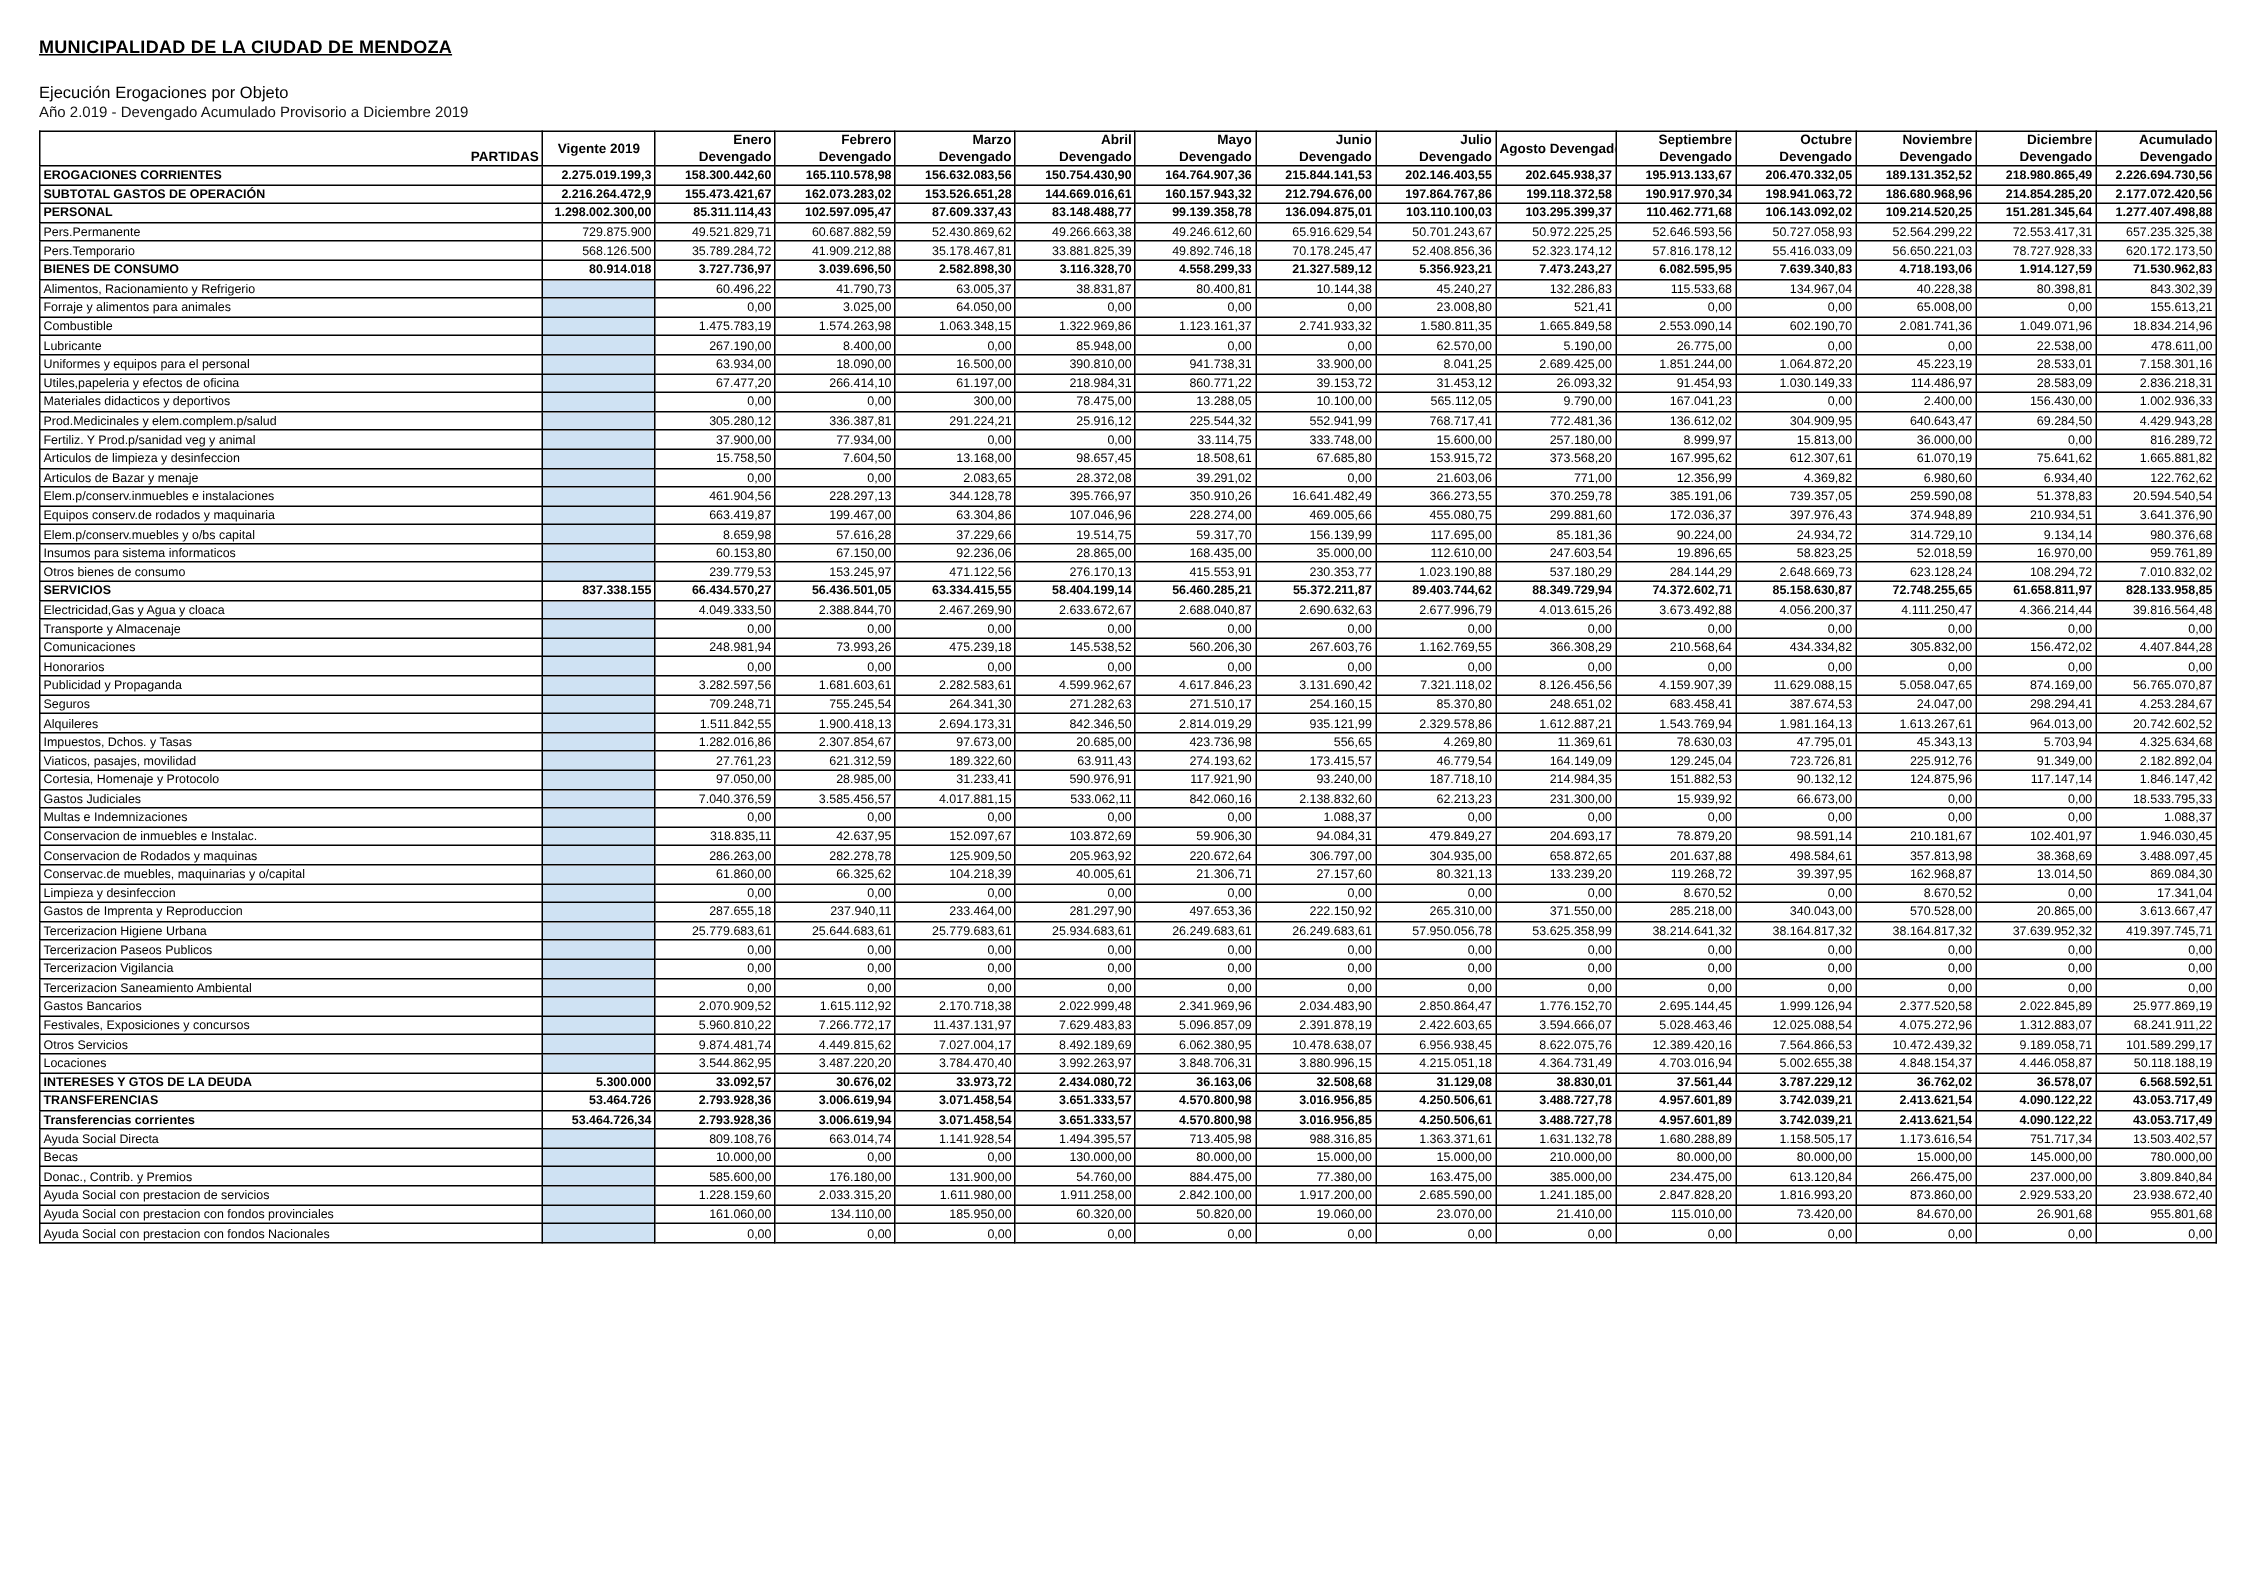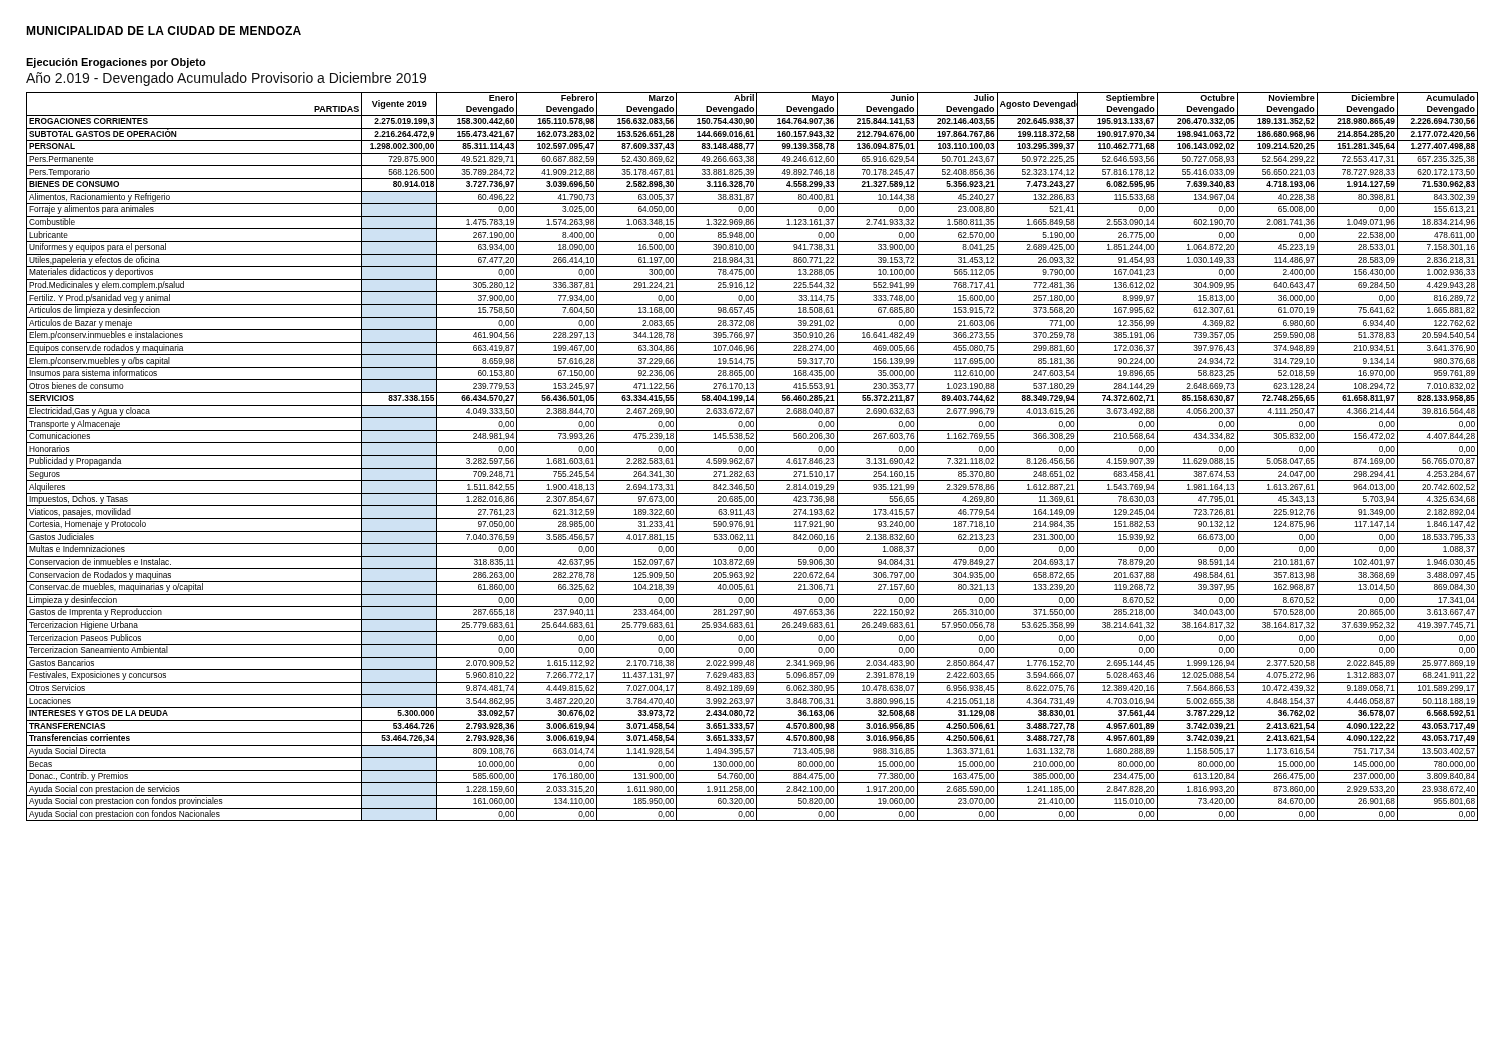--- a/index.html
+++ b/index.html
@@ -1,20 +1,20 @@
 <!DOCTYPE html>
 <html><head>
 <meta charset="utf-8">
 <style>
   html,body{margin:0;padding:0;background:#ffffff;}
   body{font-family:"Liberation Sans", sans-serif;color:#000;}
   .page{width:1497px;height:1058px;position:relative;box-sizing:border-box;padding:24px 14px 0 26px;}
-  .doc-title{font-size:12px;font-weight:bold;letter-spacing:0.2px;margin:0 0 18px 0;}
-  .sub-title{font-size:11px;font-weight:bold;margin:0 0 2px 0;}
-  .sub-note{font-size:14px;margin:0 0 6px 0;color:#111;}
+  .doc-title{font-size:12px;font-weight:bold;letter-spacing:0.2px;margin:0 0 18px 0;text-decoration:underline;}
+  .sub-title{font-size:11px;font-weight:normal;margin:0 0 2px 0;}
+  .sub-note{font-size:10px;margin:0 0 6px 0;color:#111;}
   table.main{border-collapse:collapse;table-layout:fixed;width:1452px;font-size:8.3px;}
   table.main th, table.main td{border:1px solid #000;padding:0 2px;height:11.6px;line-height:11px;overflow:hidden;white-space:nowrap;}
   thead th{font-weight:bold;text-align:center;vertical-align:middle;font-size:9px;line-height:10px;padding:1px 1px;}
   th.part-head{width:330px;text-align:right;vertical-align:bottom;}
   th.vig-head{width:70px;}
   th.mon-head{width:75px;}
   td.lbl{text-align:left;padding-left:2px;}
   td.num{text-align:right;padding-right:2px;}
   td.shade{background:#cfe2f3;}
   tr.bold td{font-weight:bold;}
@@ -800,20 +800,37 @@
           <td class="num">0,00</td>
           <td class="num">0,00</td>
           <td class="num">0,00</td>
           <td class="num">0,00</td>
           <td class="num">0,00</td>
           <td class="num">0,00</td>
           <td class="num">0,00</td>
           <td class="num">0,00</td>
         </tr>
         <tr>
+          <td class="lbl ind1">Tercerizacion Vigilancia</td>
+          <td class="num shade"></td>
+          <td class="num">0,00</td>
+          <td class="num">0,00</td>
+          <td class="num">0,00</td>
+          <td class="num">0,00</td>
+          <td class="num">0,00</td>
+          <td class="num">0,00</td>
+          <td class="num">0,00</td>
+          <td class="num">0,00</td>
+          <td class="num">0,00</td>
+          <td class="num">0,00</td>
+          <td class="num">0,00</td>
+          <td class="num">0,00</td>
+          <td class="num">0,00</td>
+        </tr>
+        <tr>
           <td class="lbl ind1">Tercerizacion Saneamiento Ambiental</td>
           <td class="num shade"></td>
           <td class="num">0,00</td>
           <td class="num">0,00</td>
           <td class="num">0,00</td>
           <td class="num">0,00</td>
           <td class="num">0,00</td>
           <td class="num">0,00</td>
           <td class="num">0,00</td>
           <td class="num">0,00</td>

